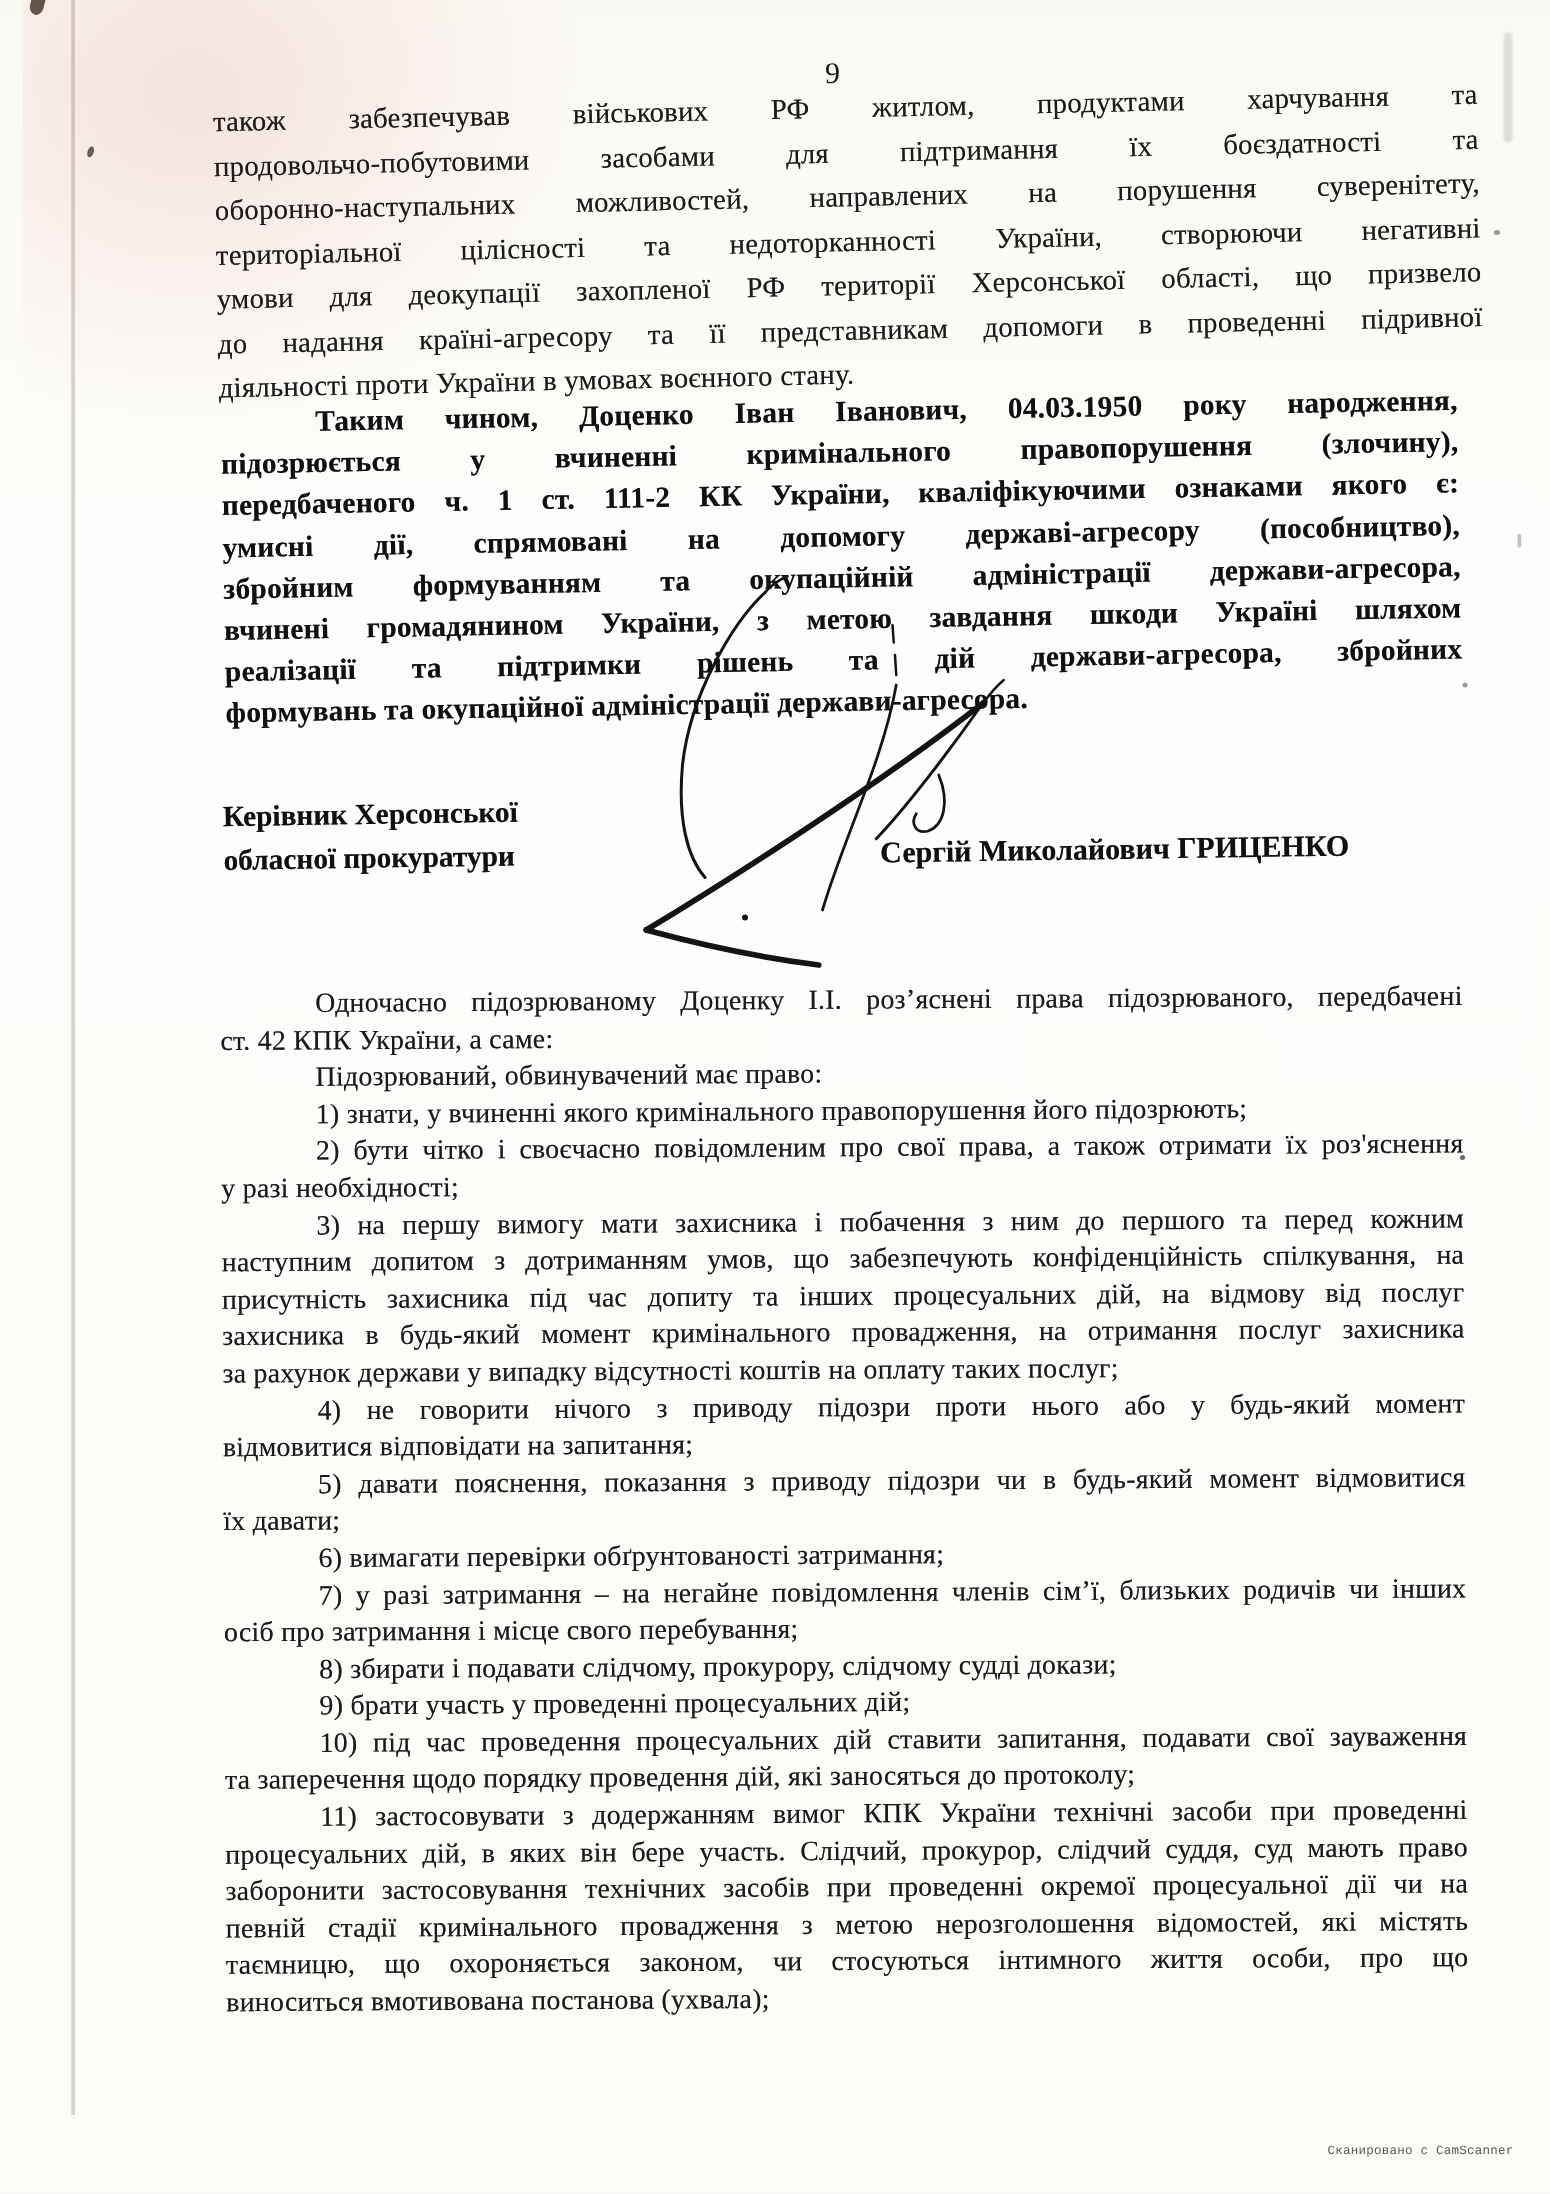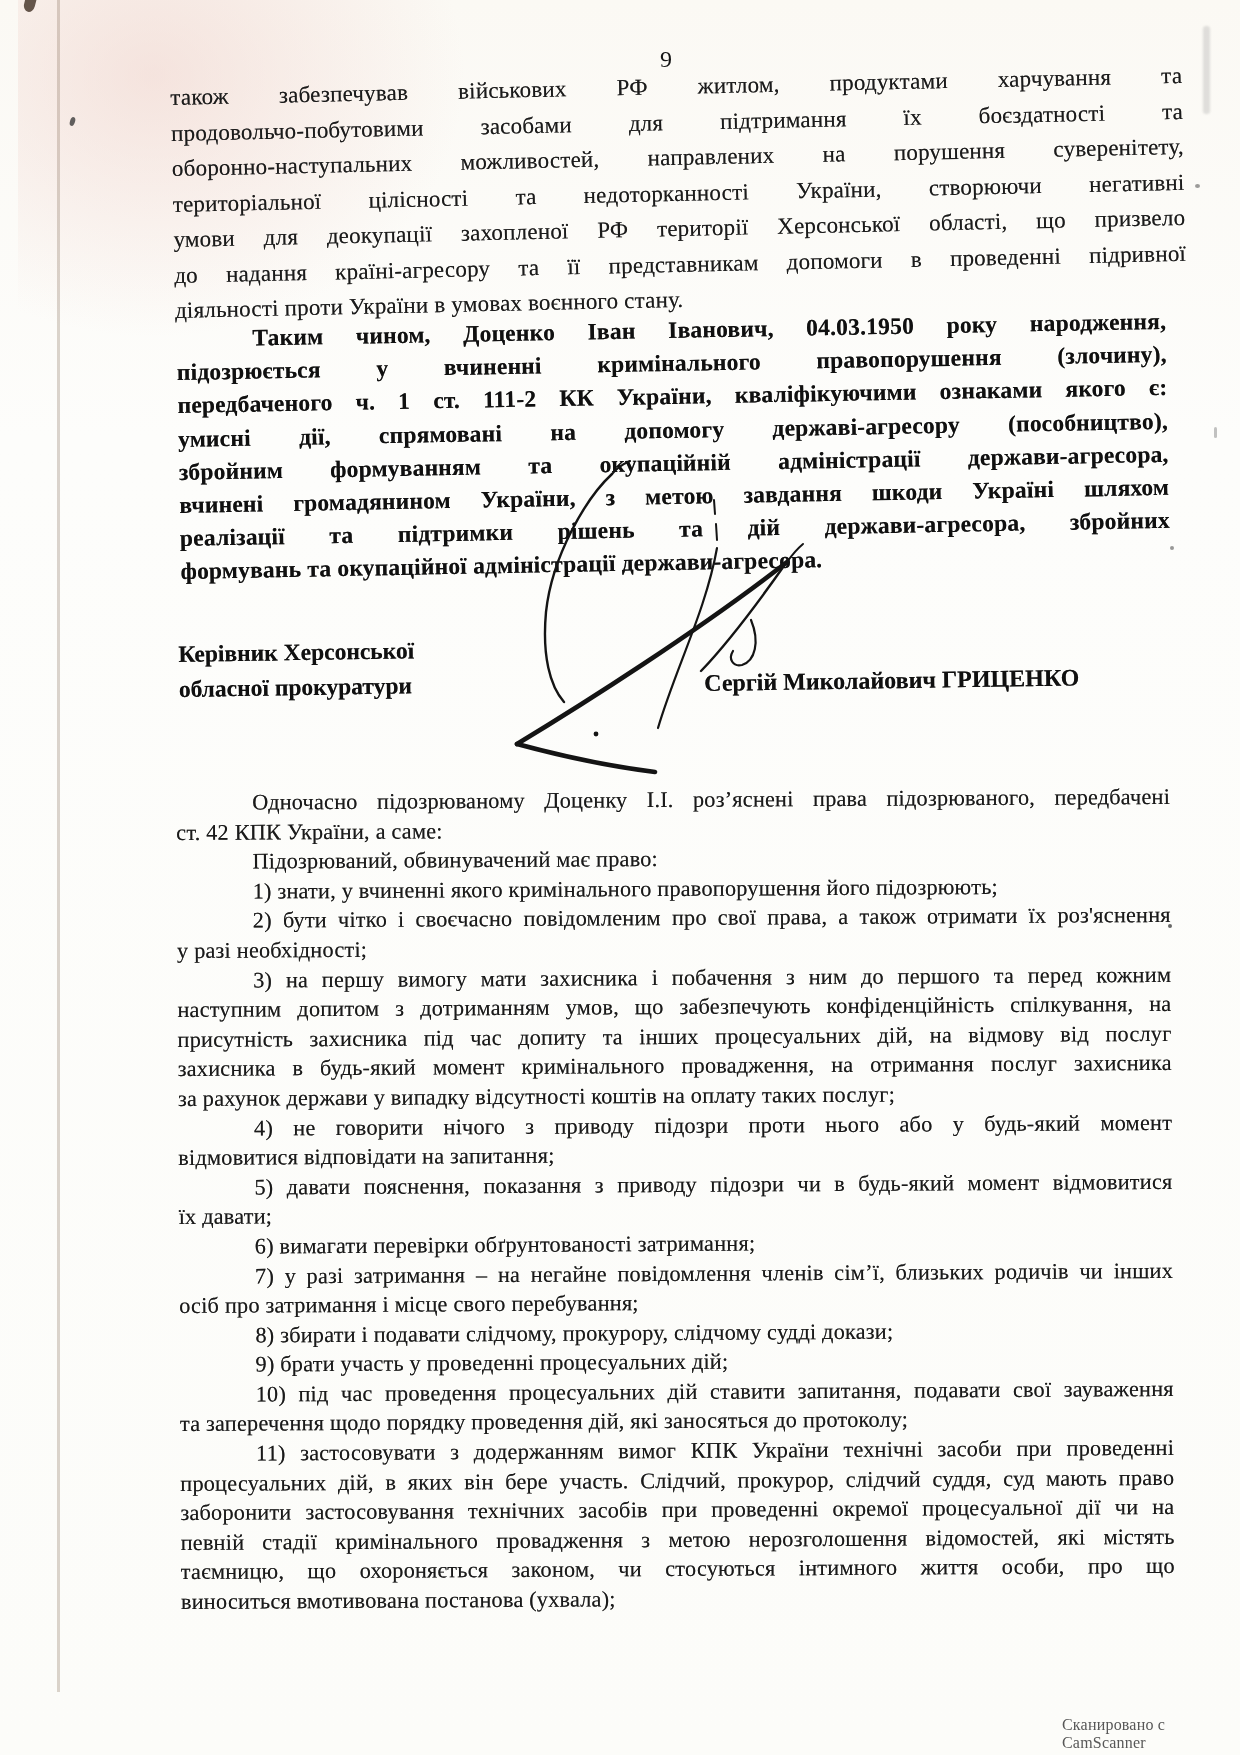--- a/index.html
+++ b/index.html
@@ -44,22 +44,22 @@
     font-weight:700;color:#101010;transform:rotate(-0.9deg);transform-origin:left top;
     text-shadow:0 0 .5px rgba(10,10,10,.6);}
   .sig-name{position:absolute;left:704px;top:670px;font-size:24px;font-weight:700;color:#101010;
     transform:rotate(-0.85deg);transform-origin:left top;text-shadow:0 0 .5px rgba(10,10,10,.6);}
 
   .rights{left:176px;top:788px;width:994px;font-size:22.3px;line-height:29.6px;
     transform:rotate(-0.35deg);color:#1a1a1a;}
 
   .signature-svg{position:absolute;left:0;top:0;pointer-events:none;}
 
-  .footer{position:absolute;left:1062px;top:1716px;font-family:Liberation Serif, serif;
-    font-size:16px;color:#575757;letter-spacing:.2px;}
+  .footer{position:absolute;left:1062px;top:1716px;font-family:Liberation Mono, monospace;
+    font-size:10px;color:#575757;letter-spacing:.2px;}
 </style>
 </head>
 <body>
 
 <div class="page">
 
   <div class="artifact pink-wash"></div>
   <div class="artifact edge-line"></div>
   <div class="artifact corner-mark"></div>
   <div class="artifact speck-1"></div>

